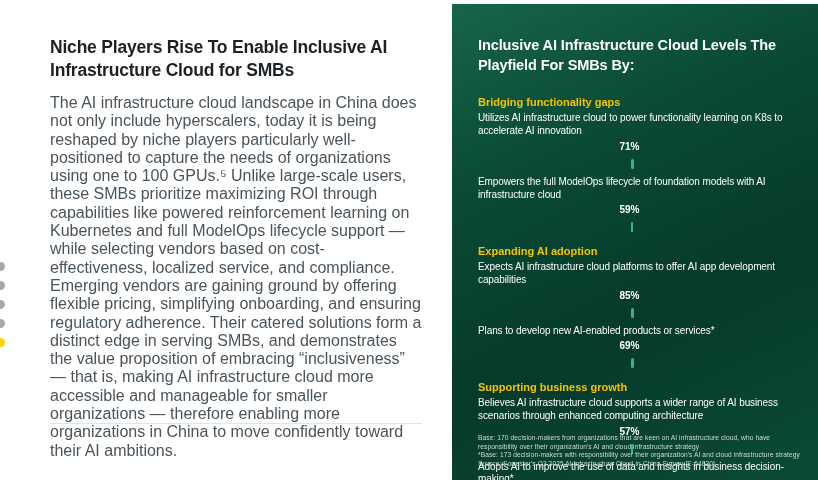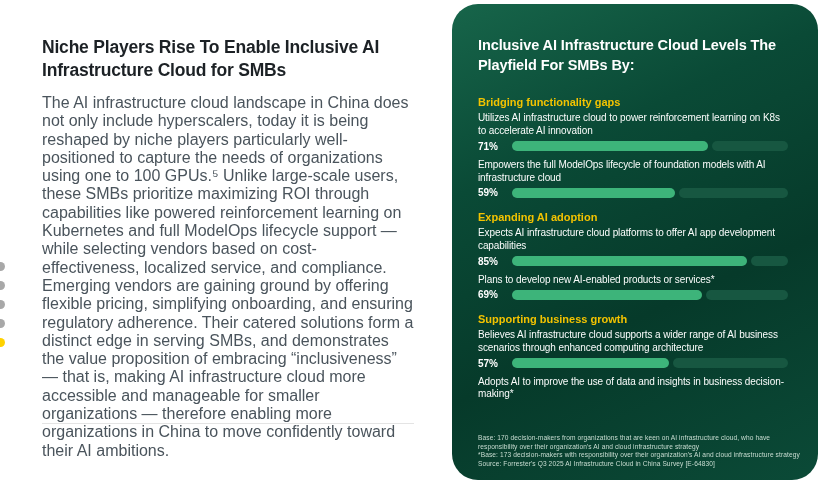--- a/index.html
+++ b/index.html
@@ -5,21 +5,21 @@
   * { margin:0; padding:0; box-sizing:border-box; }
   html,body { width:818px; height:480px; }
   body {
     font-family:"Liberation Sans", sans-serif;
     background:#ffffff;
     position:relative;
     overflow:hidden;
   }
 
   
-  .left-page { position:absolute; left:4px; top:0; width:500px; height:480px; background:#ffffff; }
+  .left-page { position:absolute; left:12px; top:0; width:500px; height:480px; background:#ffffff; }
 
   .left-title {
     position:absolute; left:38px; top:36px; width:392px;
     font-size:17.5px; line-height:1.33; font-weight:bold;
     color:#1c2125; letter-spacing:-0.2px;
   }
   .left-body {
     position:absolute; left:38px; top:94px; width:372px;
     font-size:16px; line-height:18.3px; color:#4a545c;
   }
@@ -40,36 +40,35 @@
     border-radius:50%; background:#a8a8a8; cursor:pointer;
   }
   .dot.active { background:#ffd200; }
 
   
   .panel {
     position:absolute; left:452px; top:4px; width:366px; height:476px;
     background:linear-gradient(155deg, #17654a 0%, #0a4a36 30%, #063a2a 62%, #0b4a37 100%);
     padding:32px 30px 0 26px;
     color:#ffffff;
-    border-radius:26px;
   }
   .panel-title {
     font-size:14.5px; line-height:1.36; font-weight:bold; color:#ffffff;
     margin-bottom:21px; letter-spacing:-0.1px;
   }
   .section-heading {
     color:#f3c300; font-weight:bold; font-size:11px;
     margin:4px 0 4px 0;
   }
   .section { margin-bottom:13px; }
   .stat-label {
     color:#fbfdfc; font-size:10px; line-height:12.7px;
     margin:3px 0 3px 0; letter-spacing:-0.1px;
   }
-  .bar-row { display:flex; align-items:center; gap:7px; margin:2px 0 7px 0; }
+  .bar-row { display:flex; align-items:center; gap:7px; margin:2px 0 7px 0;flex-direction:column; }
   .bar-pct { color:#ffffff; font-weight:bold; font-size:10px; width:27px; flex:none; }
   .bar { flex:1; display:flex; gap:4px; height:10px; }
   .bar-fill { background:#3db47a; border-radius:5px; height:10px; flex:none; }
   .bar-rest { flex:1; background:#175741; border-radius:5px; height:10px; }
 
   .footnotes {
     position:absolute; left:26px; right:18px; bottom:12px;
     color:#c9ddd2; font-size:6.6px; line-height:8.4px; letter-spacing:0.1px;
   }
   .footnotes p { margin:0; }
@@ -89,21 +88,21 @@
 <div class="dot" style="top:300px"></div>
 <div class="dot" style="top:319px"></div>
 <div class="dot active" style="top:338px"></div>
 
 <div class="panel">
   <h2 class="panel-title">Inclusive AI Infrastructure Cloud Levels The Playfield For SMBs By:</h2>
 
   <div class="section">
     <div class="section-heading">Bridging functionality gaps</div>
 
-    <p class="stat-label">Utilizes AI infrastructure cloud to power reinforcement learning on K8s to accelerate AI innovation</p>
+    <p class="stat-label">Utilizes AI infrastructure cloud to power functionality learning on K8s to accelerate AI innovation</p>
     <div class="bar-row">
       <span class="bar-pct">71%</span>
       <div class="bar">
         <div class="bar-fill" style="width: 71%;"></div>
         <div class="bar-rest"></div>
       </div>
     </div>
 
     <p class="stat-label">Empowers the full ModelOps lifecycle of foundation models with AI infrastructure cloud</p>
     <div class="bar-row">

